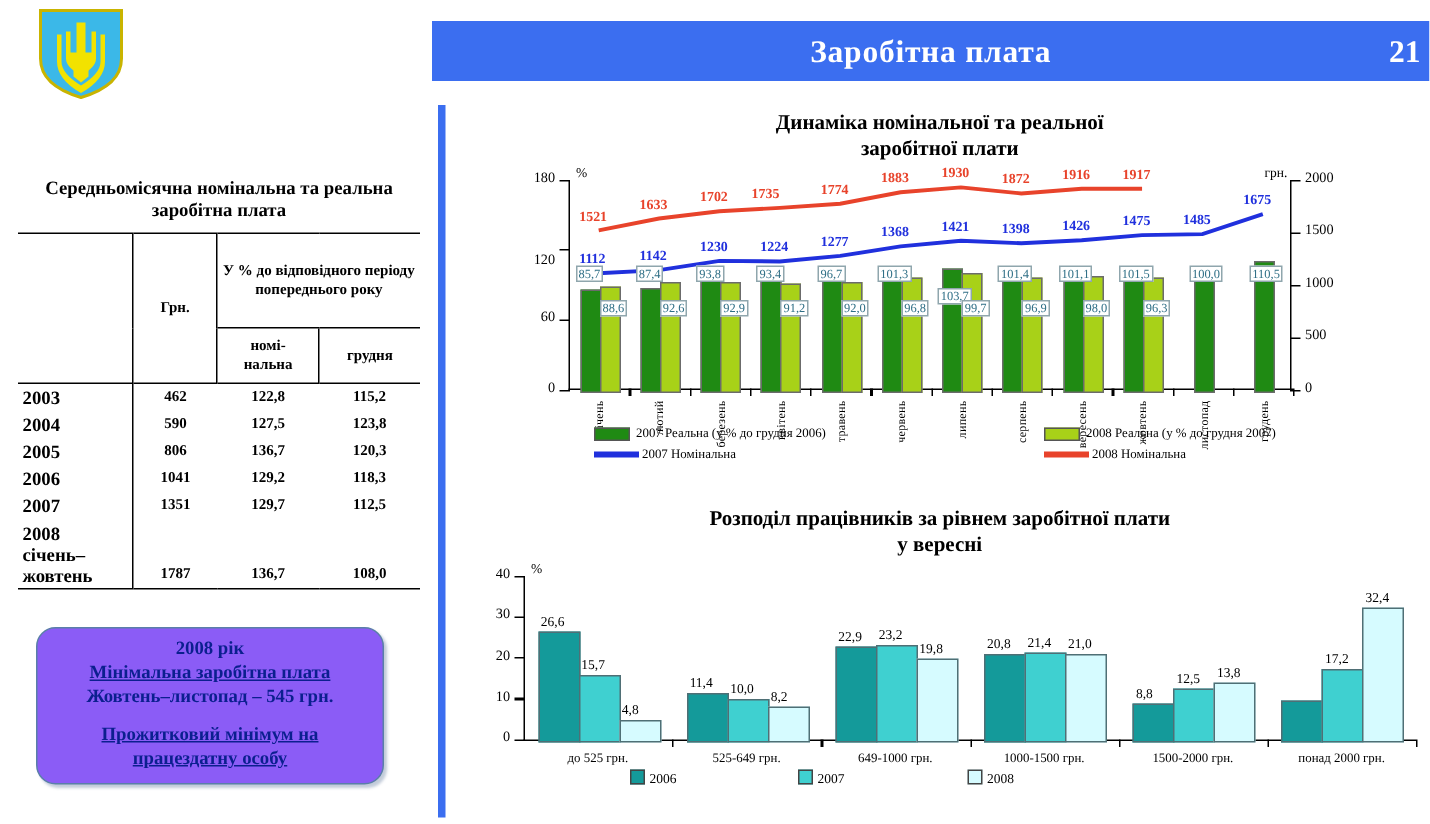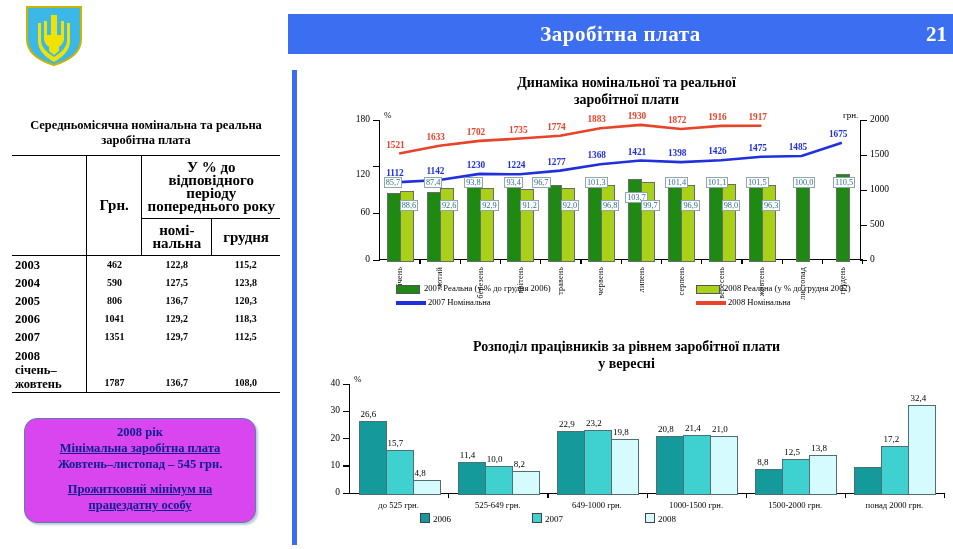--- a/index.html
+++ b/index.html
@@ -25,27 +25,27 @@
   
   #left-col{position:absolute;left:8px;top:118px;width:276px;}
   #table-title{text-align:center;font-weight:bold;font-size:12.5px;
       line-height:15px;margin-bottom:7px;}
   table.stat{border-collapse:collapse;width:268px;margin:0 auto;font-size:12px;}
   table.stat td,table.stat th{padding:1px 3px;}
   .hline-top{border-top:1.5px solid #000;}
   .hline-bot{border-bottom:1.5px solid #000;}
   .vl{border-left:1.2px solid #000;}
   .hdr-cell{text-align:center;font-weight:bold;vertical-align:middle;
-      font-size:15px;line-height:13px;}
+      font-size:10px;line-height:13px;}
   .yr{font-weight:bold;font-size:12.5px;padding-left:4px;line-height:16px;}
   .num{text-align:center;font-weight:bold;font-size:10px;line-height:16px;}
 
   
   #info-box{position:absolute;left:24px;top:418px;width:232px;height:105px;
-      background:#d946ef;border:1.3px solid #5a7fa8;border-radius:13px;
+      background:#8b5cf6;border:1.3px solid #5a7fa8;border-radius:13px;
       text-align:center;color:#0b1f8f;font-weight:bold;font-size:12.5px;
       line-height:16px;padding-top:5px;box-sizing:border-box;
       box-shadow:2px 2px 2px rgba(120,140,170,.45);}
   .u{text-decoration:underline;}
 
   
   .chart-title{text-align:center;font-weight:bold;font-size:14px;line-height:17px;}
   .axis-lbl{position:absolute;font-size:9px;font-family:"Liberation Serif",serif;}
   .tick-lbl{position:absolute;font-size:9.5px;text-align:right;}
   .tick-lbl-r{position:absolute;font-size:9.5px;text-align:left;}
@@ -250,21 +250,21 @@
     </svg>
   <div id="c1-labels">
       <div class="bar-lbl" style="left: 83.625px; top: 103px;">85,7</div>
       <div class="bar-lbl" style="left: 99.625px; top: 126px;">88,6</div>
       <div class="bar-lbl" style="left: 123.875px; top: 103px;">87,4</div>
       <div class="bar-lbl" style="left: 139.875px; top: 126px;">92,6</div>
       <div class="bar-lbl" style="left: 164.125px; top: 103px;">93,8</div>
       <div class="bar-lbl" style="left: 180.125px; top: 126px;">92,9</div>
       <div class="bar-lbl" style="left: 204.375px; top: 103px;">93,4</div>
       <div class="bar-lbl" style="left: 220.375px; top: 126px;">91,2</div>
-      <div class="bar-lbl" style="left: 232px; top: 103px;">96,7</div>
+      <div class="bar-lbl" style="left: 245px; top: 103px;">96,7</div>
       <div class="bar-lbl" style="left: 260.625px; top: 126px;">92,0</div>
       <div class="bar-lbl" style="left: 284.875px; top: 103px;">101,3</div>
       <div class="bar-lbl" style="left: 300.875px; top: 126px;">96,8</div>
       <div class="bar-lbl" style="left: 325.125px; top: 103px; margin-top: 15px;">103,7</div>
       <div class="bar-lbl" style="left: 341.125px; top: 126px;">99,7</div>
       <div class="bar-lbl" style="left: 365.375px; top: 103px;">101,4</div>
       <div class="bar-lbl" style="left: 381.375px; top: 126px;">96,9</div>
       <div class="bar-lbl" style="left: 405.625px; top: 103px;">101,1</div>
       <div class="bar-lbl" style="left: 421.625px; top: 126px;">98,0</div>
       <div class="bar-lbl" style="left: 445.875px; top: 103px;">101,5</div>
@@ -279,21 +279,21 @@
       <div class="ln-lbl blue" style="left: 287.375px; top: 76.24px;">1368</div>
       <div class="ln-lbl blue" style="left: 327.625px; top: 72.53px;">1421</div>
       <div class="ln-lbl blue" style="left: 367.875px; top: 74.14px;">1398</div>
       <div class="ln-lbl blue" style="left: 408.125px; top: 72.18px;">1426</div>
       <div class="ln-lbl blue" style="left: 448.375px; top: 68.75px;">1475</div>
       <div class="ln-lbl blue" style="left: 488.625px; top: 68.05px;">1485</div>
       <div class="ln-lbl blue" style="left: 528.875px; top: 54.75px;">1675</div>
       <div class="ln-lbl red" style="left: 86.125px; top: 65.53px;">1521</div>
       <div class="ln-lbl red" style="left: 126.375px; top: 57.69px;">1633</div>
       <div class="ln-lbl red" style="left: 166.625px; top: 52.86px;">1702</div>
-      <div class="ln-lbl red" style="left: 209px; top: 50.55px;">1735</div>
+      <div class="ln-lbl red" style="left: 201px; top: 50.55px;">1735</div>
       <div class="ln-lbl red" style="left: 247.125px; top: 47.82px;">1774</div>
       <div class="ln-lbl red" style="left: 287.375px; top: 40.19px;">1883</div>
       <div class="ln-lbl red" style="left: 327.625px; top: 36.9px;">1930</div>
       <div class="ln-lbl red" style="left: 367.875px; top: 40.96px;">1872</div>
       <div class="ln-lbl red" style="left: 408.125px; top: 37.88px;">1916</div>
       <div class="ln-lbl red" style="left: 448.375px; top: 37.81px;">1917</div>
     </div>
   <div id="c1-months">
       <div class="month" style="left: 95.125px; top: 193px;">січень</div>
       <div class="month" style="left: 135.375px; top: 193px;">лютий</div>

